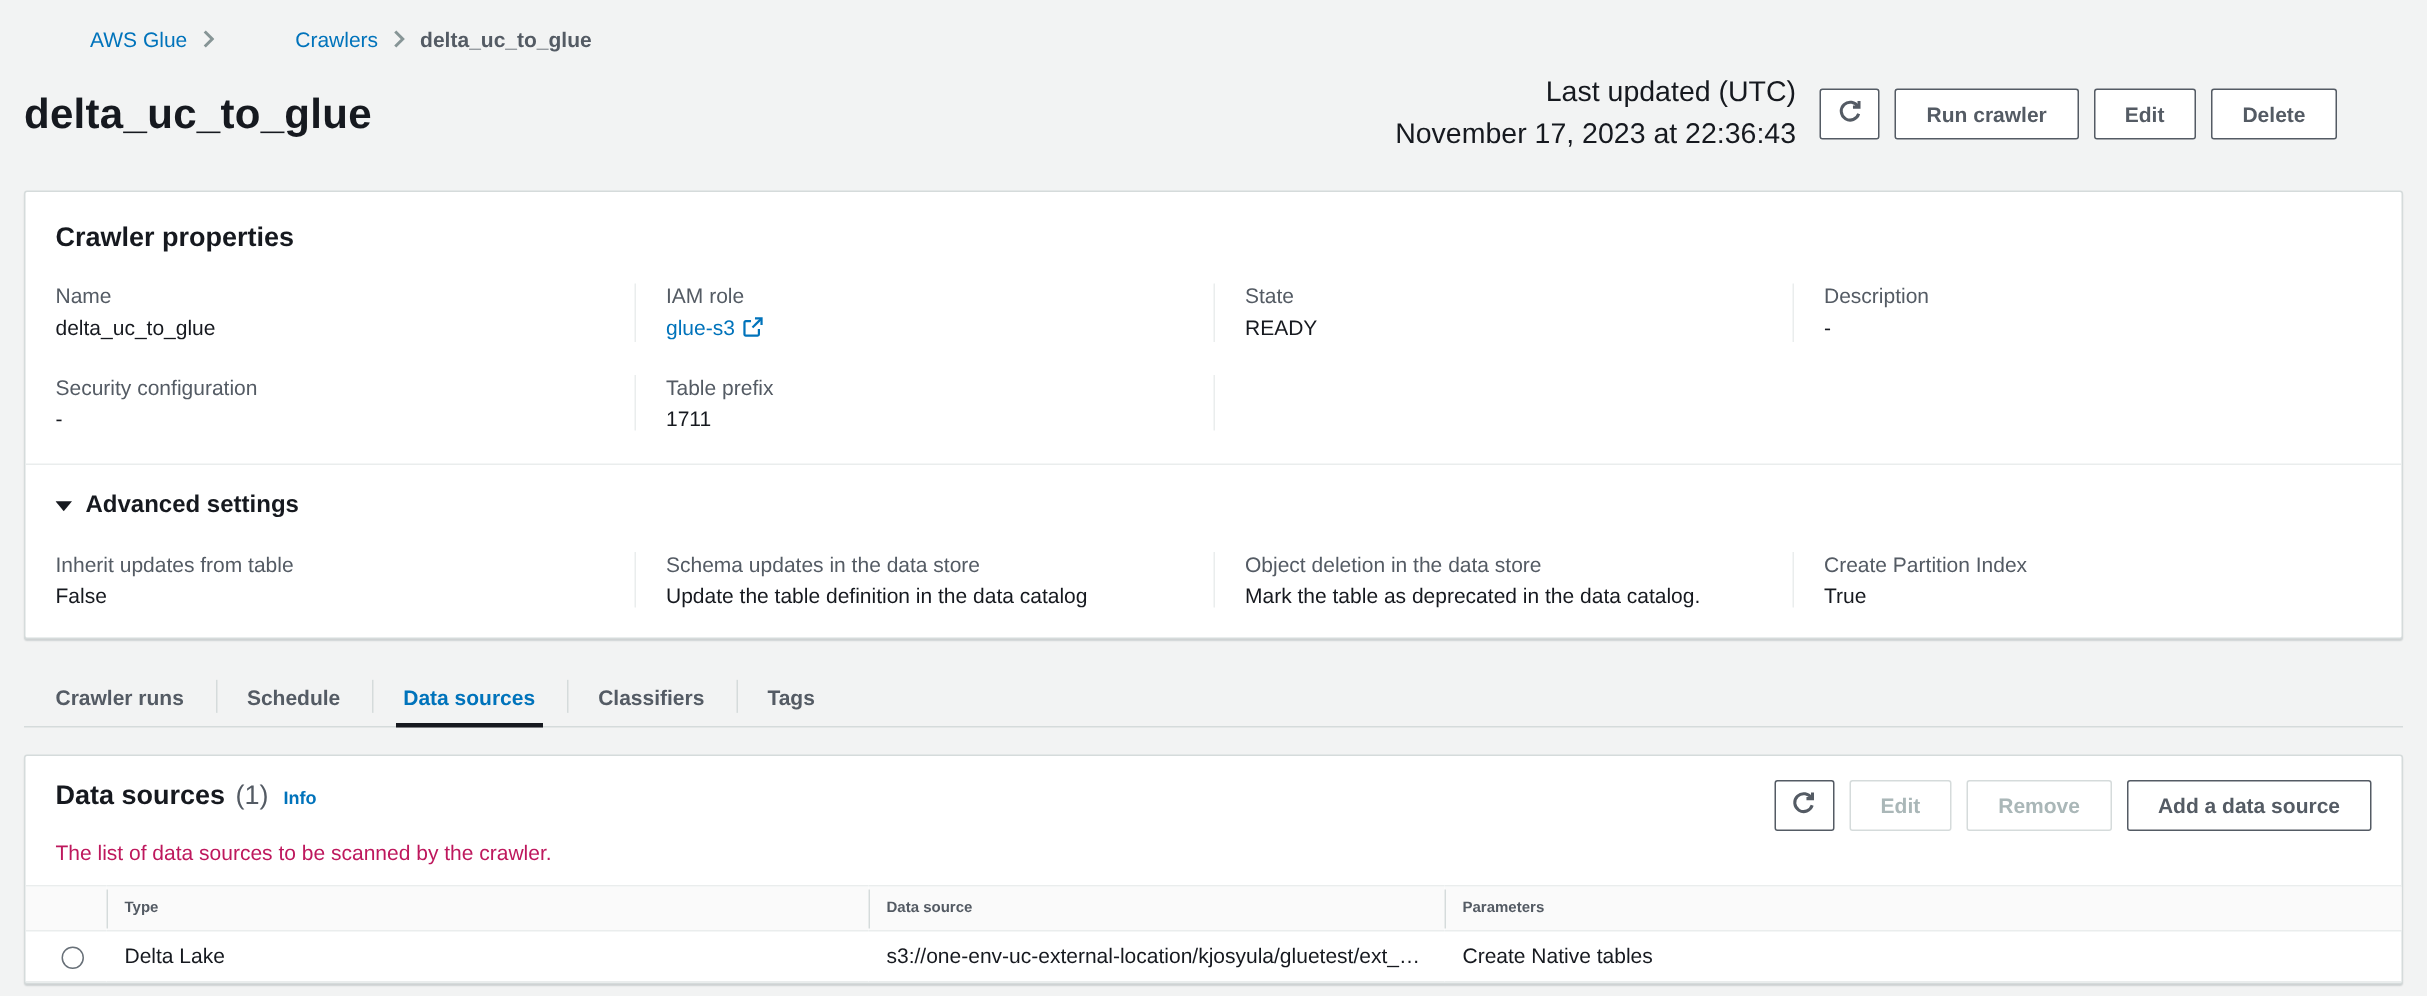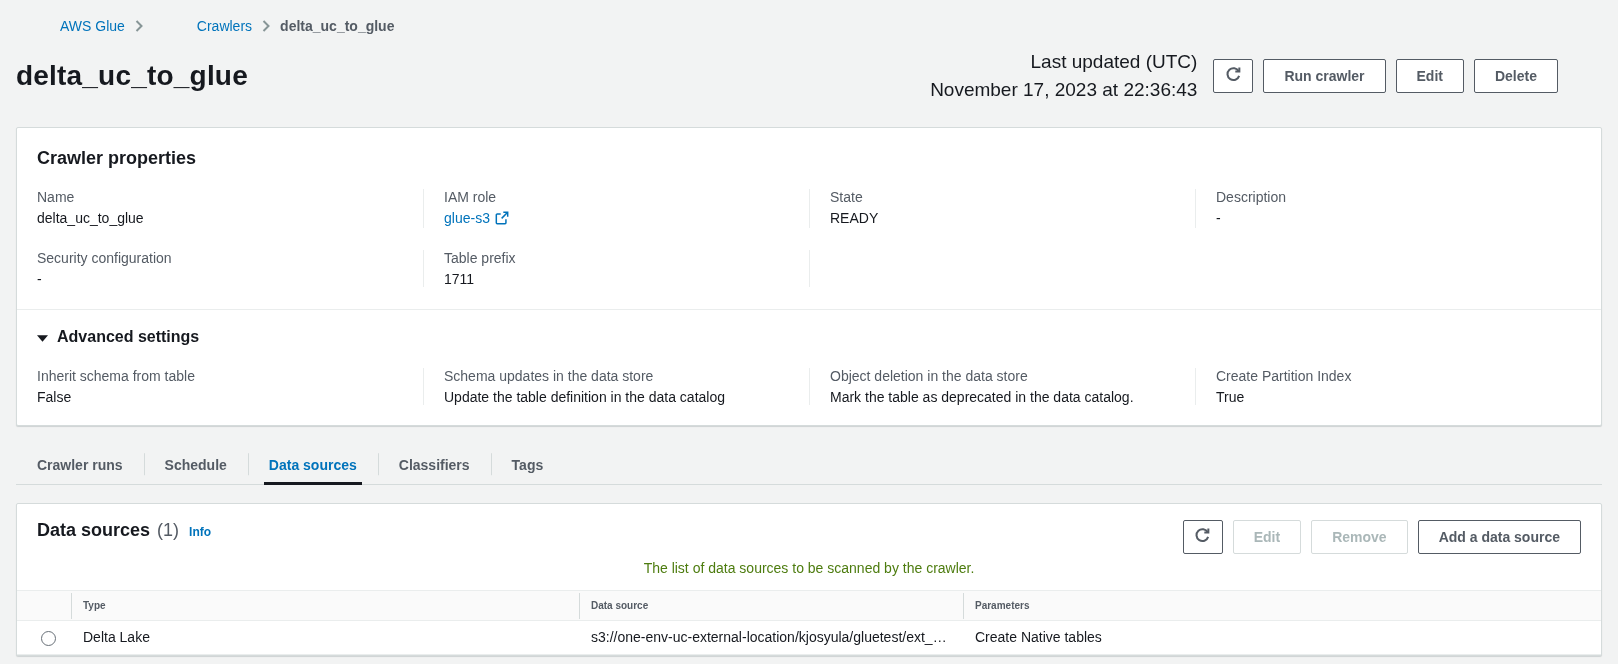--- a/index.html
+++ b/index.html
@@ -66,21 +66,21 @@
   .tab.active::after { content: ""; position: absolute; left: 16px; right: 16px; bottom: -1px; height: 3px; background: #16191f; }
 
   
   .card2 { margin-top: 18px; }
   .ds-header { display: flex; justify-content: space-between; align-items: flex-start; padding: 16px 20px 4px 20px; }
   .ds-title-wrap { display: flex; align-items: baseline; gap: 7px; }
   .ds-title { font-size: 18px; font-weight: 700; color: #16191f; }
   .ds-count { font-size: 18px; font-weight: 400; color: #545b64; }
   .info-link { font-size: 12px; font-weight: 700; color: #0073bb; cursor: pointer; margin-left: 3px; }
   .ds-actions { display: flex; align-items: center; gap: 10px; }
-  .ds-desc { padding: 2px 20px 14px 20px; color: #4d7c0f; font-size: 14px; text-align: center; }
+  .ds-desc { padding: 2px 20px 14px 20px; color: #be185d; font-size: 14px; }
 
   
   table.ds-table { width: 100%; border-collapse: collapse; table-layout: fixed; }
   .ds-table th {
     background: #fafafa; text-align: left; font-weight: 700; color: #545b64; font-size: 10px;
     padding: 9px 12px; border-top: 1px solid #eaeded; border-bottom: 1px solid #eaeded;
     position: relative;
   }
   .ds-table th:not(:first-child)::before {
     content: ""; position: absolute; left: 0; top: 50%; transform: translateY(-50%);
@@ -187,21 +187,21 @@
       <span>
         <svg width="11" height="7" viewBox="0 0 10 6">
             <path d="M0 0h10L5 6z" fill="#16191f"></path>
           </svg>
       </span>
       <span>Advanced settings</span>
     </div>
 
     <div class="props-grid adv-grid">
       <div class="field">
-        <div class="label">Inherit schema from table</div>
+        <div class="label">Inherit updates from table</div>
         <div class="value">False</div>
       </div>
       <div class="field">
         <div class="label">Schema updates in the data store</div>
         <div class="value">Update the table definition in the data catalog</div>
       </div>
       <div class="field">
         <div class="label">Object deletion in the data store</div>
         <div class="value">Mark the table as deprecated in the data catalog.</div>
       </div>

